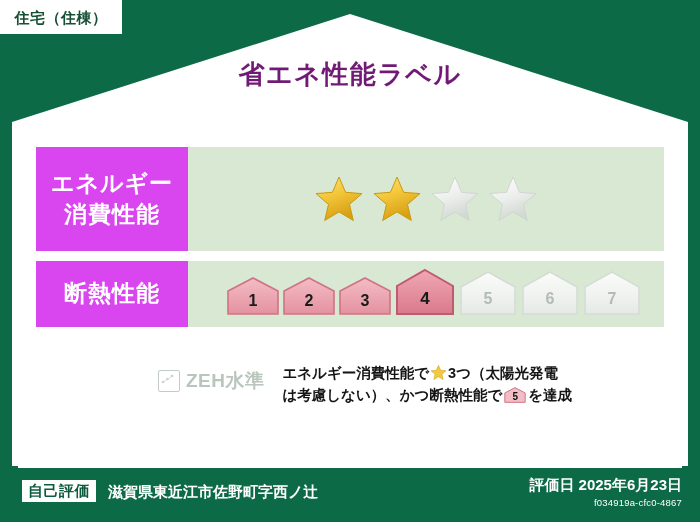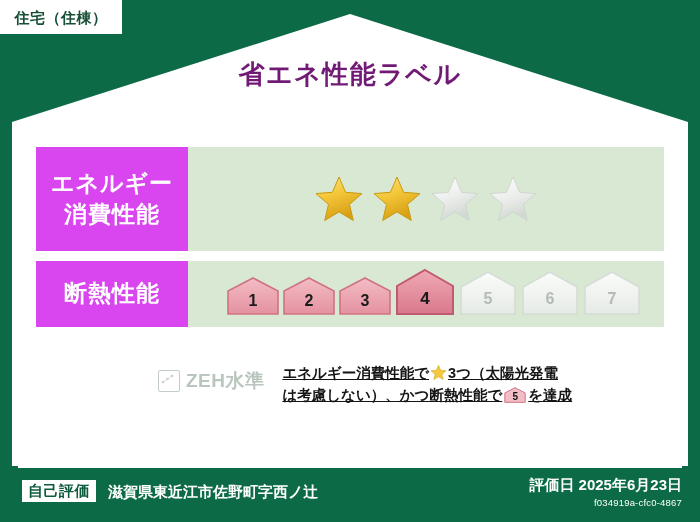--- a/index.html
+++ b/index.html
@@ -178,21 +178,20 @@
     letter-spacing: 0.5px;
   }
   #zeh-desc {
     margin-left: 18px;
     font-size: 14.5px;
     line-height: 1.55;
     color: #151515;
     font-weight: bold;
     letter-spacing: 0px;
     white-space: nowrap;
-    text-decoration: underline;
   }
   .inline-star {
     display: inline-block;
     vertical-align: -3px;
     margin: 0 1px;
   }
   .inline-house {
     display: inline-block;
     vertical-align: -4px;
     margin: 0 2px;

